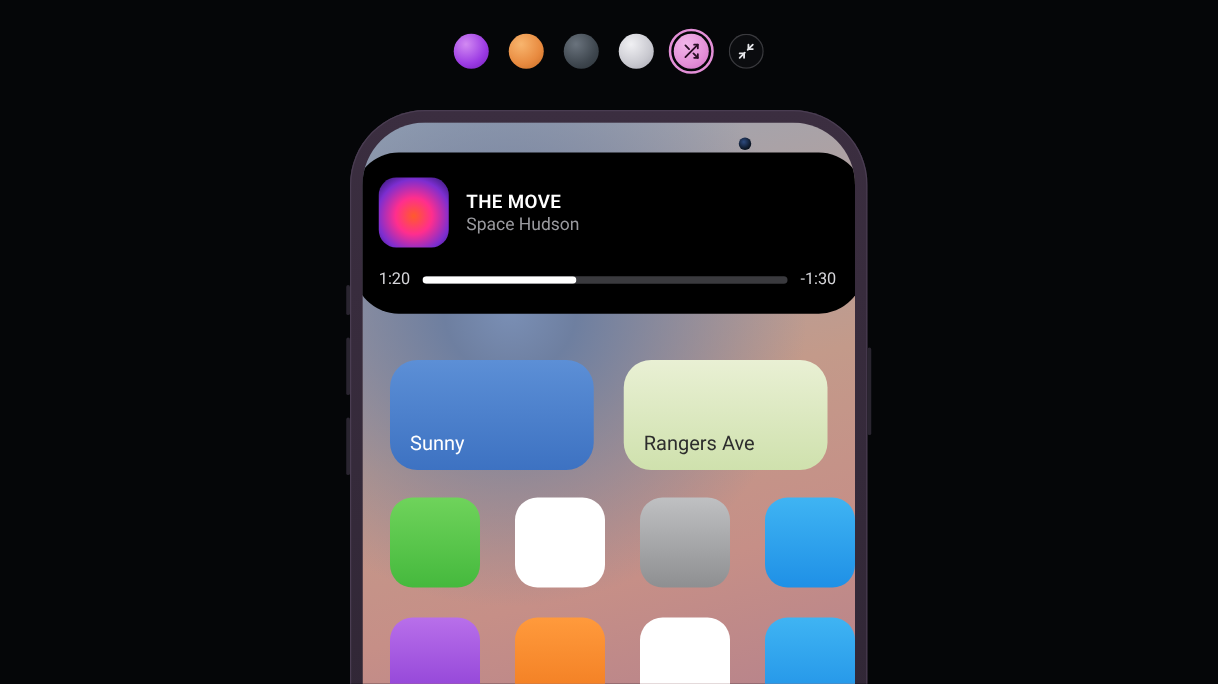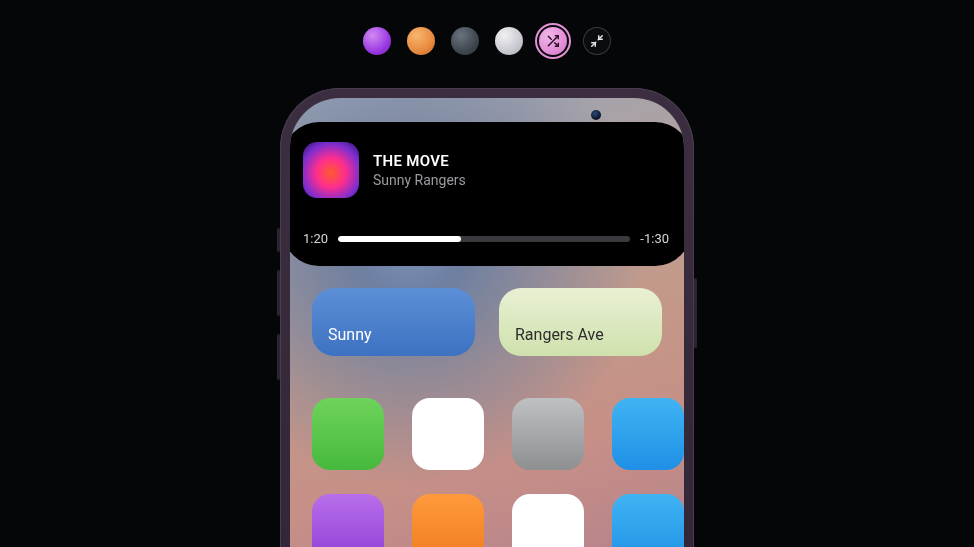--- a/index.html
+++ b/index.html
@@ -66,39 +66,39 @@
       flex:0 0 auto;
     }
     .track-meta .track-title{ color:#fff; font-size:15px; font-weight:600; letter-spacing:.3px; }
     .track-meta .track-artist{ color:#9a9a9f; font-size:14px; margin-top:2px; }
     .camera-dot{
       position:absolute; top:-12px; right:90px;
       width:10px; height:10px; border-radius:50%;
       background:radial-gradient(circle at 40% 35%, #2d4a7e 0%, #0e1a2c 60%, #000 100%);
     }
     .progress-row{
-      display:flex; align-items:center; gap:10px; margin-top:33px;
+      display:flex; align-items:center; gap:10px; margin-top:18px;
     }
     .time{ color:#d6d6da; font-size:13px; flex:0 0 auto; }
     .progress-track{
       flex:1; height:6px; background:#3a3a3e; border-radius:3px;
       position:relative; overflow:hidden;
     }
     .progress-fill{
       position:absolute; left:0; top:0; height:100%;
       background:#fff; border-radius:3px;
     }
 
     
     .widgets{
       position:absolute; top:190px; left:22px; right:22px;
       display:flex; gap:24px;
     }
     .widget{
-      flex:1; height:68px; border-radius:22px;
+      flex:1; height:88px; border-radius:22px;
       display:flex; align-items:flex-end; padding:12px 16px;
       color:#fff; font-size:16px;
     }
     .widget.weather{ background:linear-gradient(180deg,#5c8fd6,#3d72c2); }
     .widget.maps{
       background:linear-gradient(180deg,#e9f0d4,#cfe1ad);
       color:#2d2d2d;
     }
 
     
@@ -151,21 +151,21 @@
   <div class="phone-btn-right"></div>
 
   <div class="phone-inner">
 
     <div class="island">
       <div class="camera-dot"></div>
       <div class="island-top">
         <div class="album-art"></div>
         <div class="track-meta">
           <div class="track-title">THE MOVE</div>
-          <div class="track-artist">Sunny Rangers</div>
+          <div class="track-artist">Space Hudson</div>
         </div>
       </div>
       <div class="progress-row">
         <span class="time">1:20</span>
         <div class="progress-track">
           <div class="progress-fill" id="progress-fill" style="width: 42%;"></div>
         </div>
         <span class="time">-1:30</span>
       </div>
     </div>

